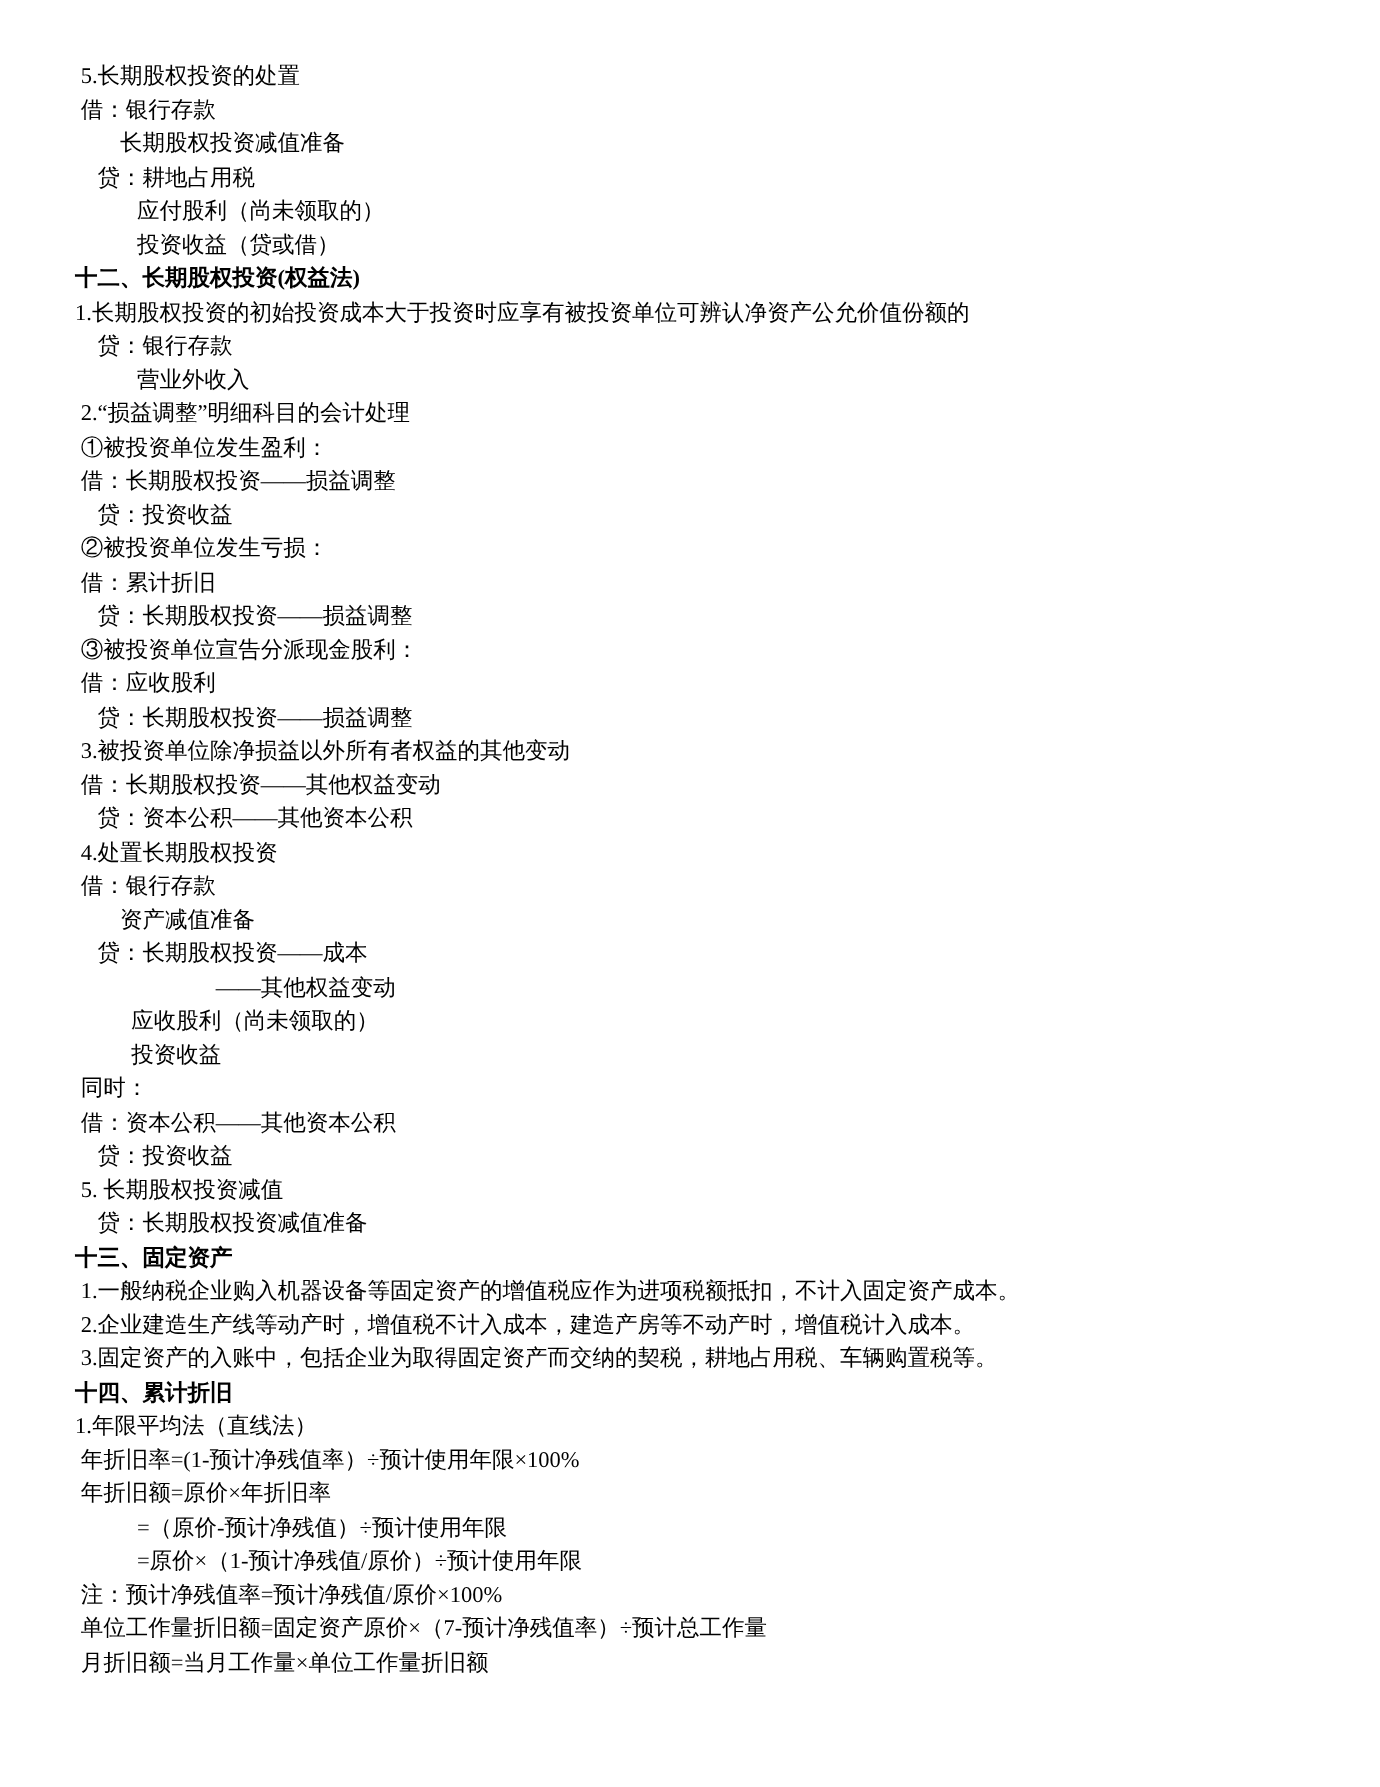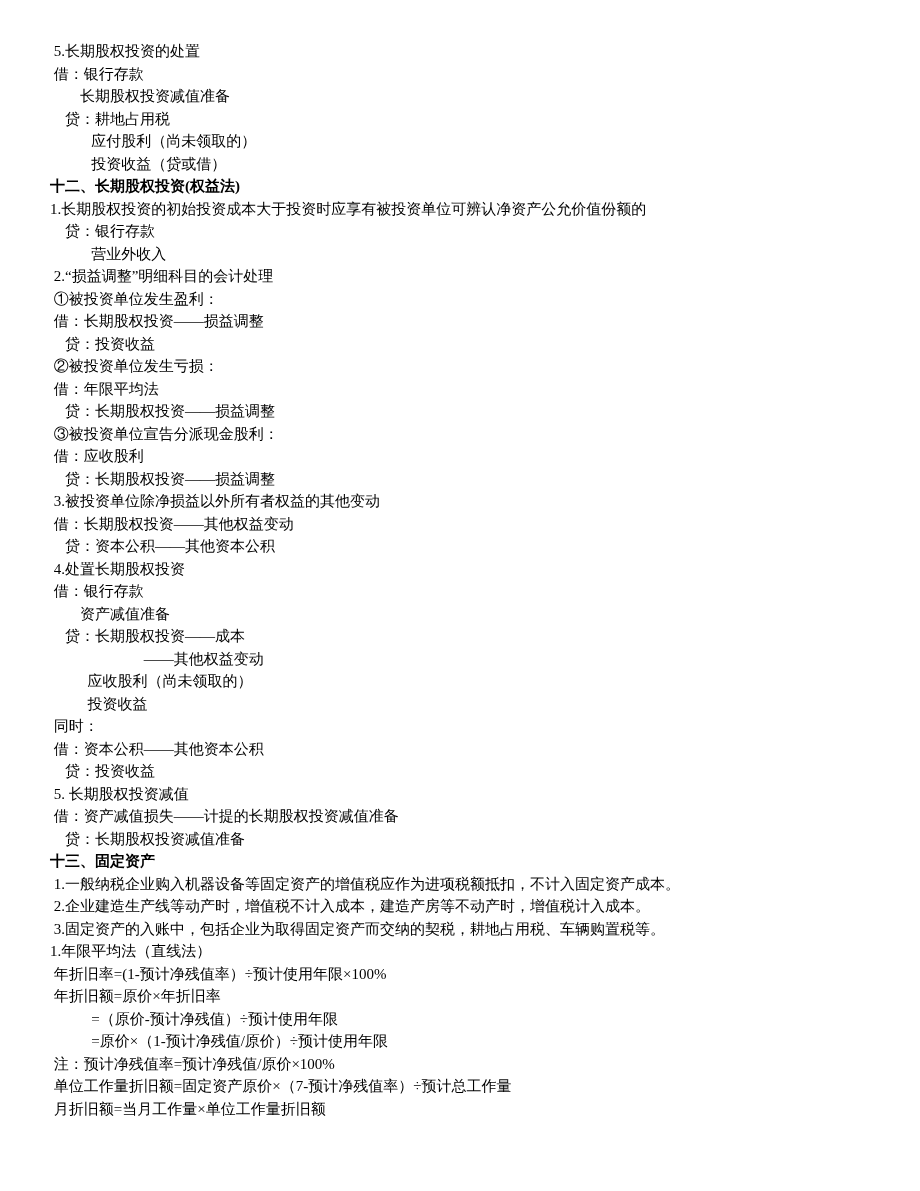--- a/index.html
+++ b/index.html
@@ -33,45 +33,45 @@
     <div class="line">           投资收益（贷或借）</div>
     <div class="line bold">十二、长期股权投资(权益法)</div>
     <div class="line">1.长期股权投资的初始投资成本大于投资时应享有被投资单位可辨认净资产公允价值份额的</div>
     <div class="line">    贷：银行存款</div>
     <div class="line">           营业外收入</div>
     <div class="line"> 2.“损益调整”明细科目的会计处理</div>
     <div class="line"> ①被投资单位发生盈利：</div>
     <div class="line"> 借：长期股权投资——损益调整</div>
     <div class="line">    贷：投资收益</div>
     <div class="line"> ②被投资单位发生亏损：</div>
-    <div class="line"> 借：年限平均法</div>
+    <div class="line"> 借：累计折旧</div>
     <div class="line">    贷：长期股权投资——损益调整</div>
     <div class="line"> ③被投资单位宣告分派现金股利：</div>
     <div class="line"> 借：应收股利</div>
     <div class="line">    贷：长期股权投资——损益调整</div>
     <div class="line"> 3.被投资单位除净损益以外所有者权益的其他变动</div>
     <div class="line"> 借：长期股权投资——其他权益变动</div>
     <div class="line">    贷：资本公积——其他资本公积</div>
     <div class="line"> 4.处置长期股权投资</div>
     <div class="line"> 借：银行存款</div>
     <div class="line">        资产减值准备</div>
     <div class="line">    贷：长期股权投资——成本</div>
     <div class="line">                         ——其他权益变动</div>
     <div class="line">          应收股利（尚未领取的）</div>
     <div class="line">          投资收益</div>
     <div class="line"> 同时：</div>
     <div class="line"> 借：资本公积——其他资本公积</div>
     <div class="line">    贷：投资收益</div>
     <div class="line"> 5. 长期股权投资减值</div>
-    <div class="line"> 借：资产减值损失——计提的长期股权投资减值准备</div>
     <div class="line">    贷：长期股权投资减值准备</div>
     <div class="line bold">十三、固定资产</div>
     <div class="line"> 1.一般纳税企业购入机器设备等固定资产的增值税应作为进项税额抵扣，不计入固定资产成本。</div>
     <div class="line"> 2.企业建造生产线等动产时，增值税不计入成本，建造产房等不动产时，增值税计入成本。</div>
     <div class="line"> 3.固定资产的入账中，包括企业为取得固定资产而交纳的契税，耕地占用税、车辆购置税等。</div>
+    <div class="line bold">十四、累计折旧</div>
     <div class="line">1.年限平均法（直线法）</div>
     <div class="line"> 年折旧率=(1-预计净残值率）÷预计使用年限×100%</div>
     <div class="line"> 年折旧额=原价×年折旧率</div>
     <div class="line">           =（原价-预计净残值）÷预计使用年限</div>
     <div class="line">           =原价×（1-预计净残值/原价）÷预计使用年限</div>
     <div class="line"> 注：预计净残值率=预计净残值/原价×100%</div>
     <div class="line"> 单位工作量折旧额=固定资产原价×（7-预计净残值率）÷预计总工作量</div>
     <div class="line"> 月折旧额=当月工作量×单位工作量折旧额</div>
   </div>
 

